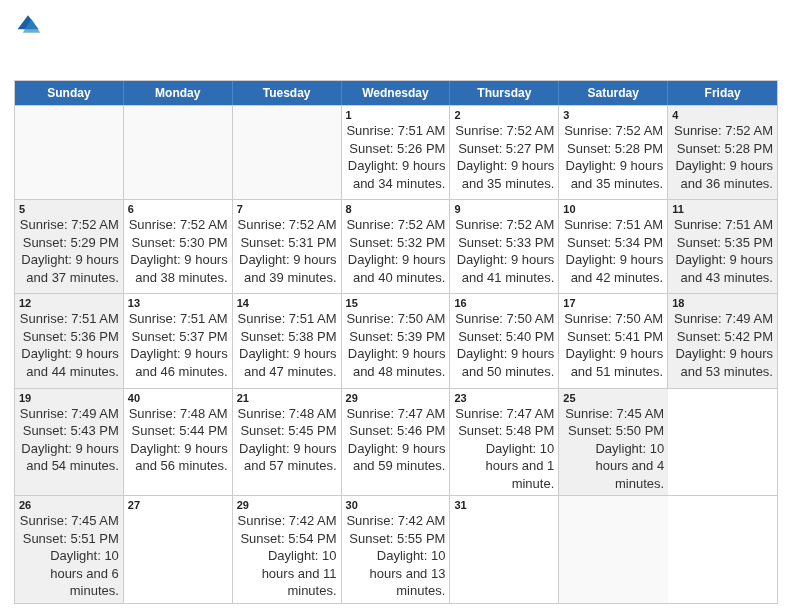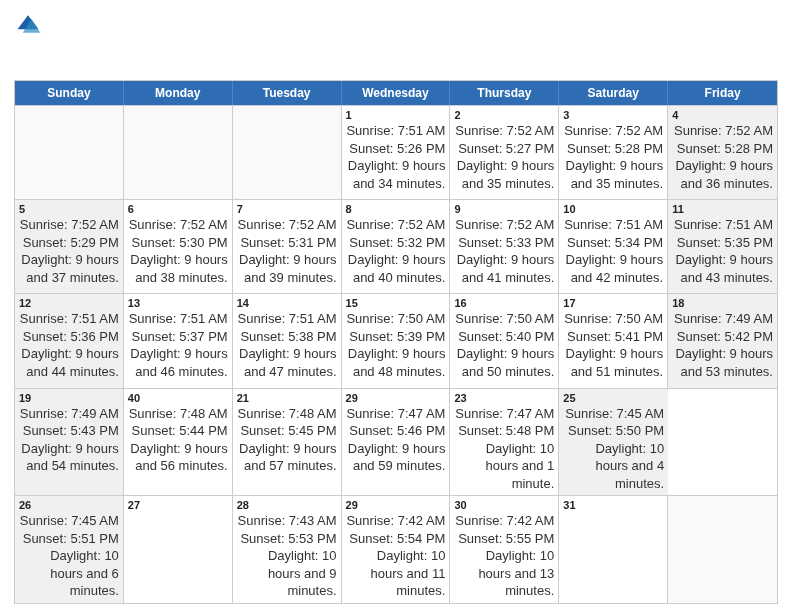--- a/index.html
+++ b/index.html
@@ -312,26 +312,20 @@
           <div class="cal-cell shaded">
             <span class="day-num">26</span>
             <div class="cell-text" style="white-space: pre-line;">Sunrise: 7:45 AM
 Sunset: 5:51 PM
 Daylight: 10 hours and 6 minutes.</div>
           </div>
           <div class="cal-cell">
             <span class="day-num">27</span>
           </div>
           <div class="cal-cell">
-            <span class="day-num">28</span>
-            <div class="cell-text" style="white-space: pre-line;">Sunrise: 7:43 AM
-Sunset: 5:53 PM
-Daylight: 10 hours and 9 minutes.</div>
-          </div>
-          <div class="cal-cell">
             <span class="day-num">29</span>
             <div class="cell-text" style="white-space: pre-line;">Sunrise: 7:42 AM
 Sunset: 5:54 PM
 Daylight: 10 hours and 11 minutes.</div>
           </div>
           <div class="cal-cell">
             <span class="day-num">30</span>
             <div class="cell-text" style="white-space: pre-line;">Sunrise: 7:42 AM
 Sunset: 5:55 PM
 Daylight: 10 hours and 13 minutes.</div>

